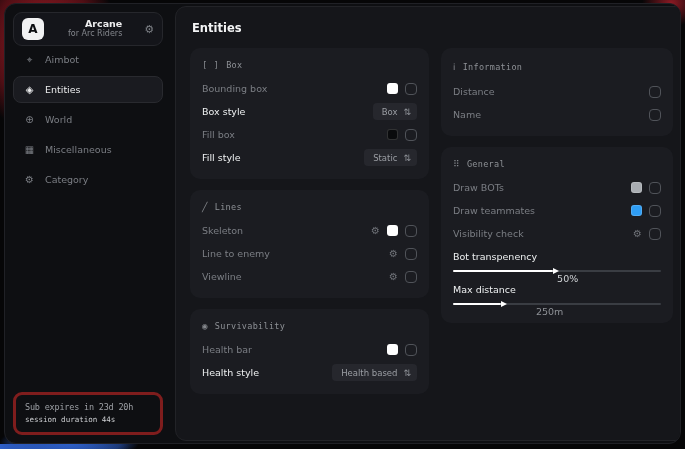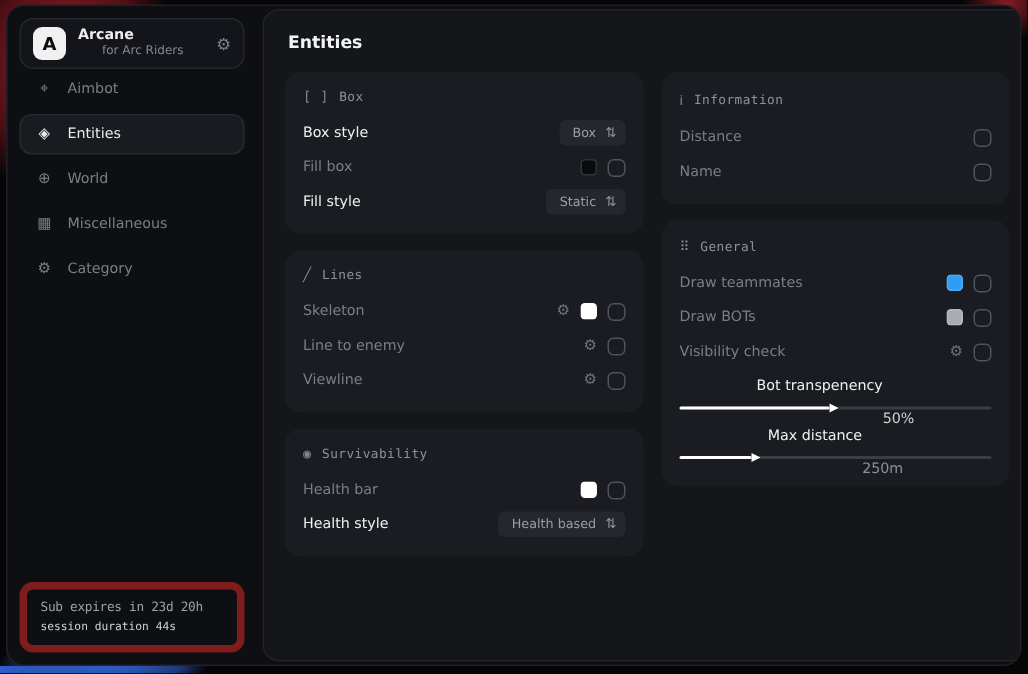--- a/index.html
+++ b/index.html
@@ -17,30 +17,30 @@
 
   .window { position:absolute; left:4px; top:3px; right:4px; bottom:5px; background:#0e0f12;
             border:1px solid #202126; border-radius:12px; display:flex; overflow:hidden; }
 
   
   .sidebar { width:166px; flex:none; position:relative; padding:8px; box-sizing:border-box; }
   .brand { height:32px; border:1px solid #26272c; background:#14151a; border-radius:9px;
            display:flex; align-items:center; gap:8px; padding:0 8px; }
   .logo { width:22px; height:22px; background:#f1f1f2; border-radius:6px; color:#0c0d10;
           font-weight:bold; font-size:12px; display:flex; align-items:center; justify-content:center; flex:none; }
-  .brand-text { line-height:1.1; }
+  .brand-text { line-height:1.1;text-align:right; }
   .brand-title { font-size:9.5px; font-weight:bold; color:#ededee; }
   .brand-sub { font-size:8px; color:#84878d; margin-top:1px;padding-left:16px; }
   .brand-gear { margin-left:auto; color:#7d8086; font-size:11px; }
   .cat { margin:16px 0 7px 9px; font-size:7.5px; color:#63666c; }
   .nav-item { height:25px; display:flex; align-items:center; gap:9px; padding:0 9px;
               border-radius:8px; color:#7b7e84; font-size:9.5px; border:1px solid transparent; margin-bottom:3px; }
   .nav-item .nav-icon { font-size:10px; width:13px; text-align:center; }
   .nav-item.selected { background:#1a1b20; border-color:#292a2f; color:#ebeced; }
-  .sub-box { position:absolute; left:8px; right:8px; bottom:8px; border:5px solid #7f1d1d;
+  .sub-box { position:absolute; left:8px; right:8px; bottom:8px; border:3px solid #7f1d1d;
              border-radius:9px; padding:7px 9px 8px; box-sizing:border-box;
              font-family:"DejaVu Sans Mono","Liberation Mono",monospace; }
   .sub-line1 { font-size:8.5px; color:#9da0a5; letter-spacing:-0.2px; }
   .sub-line2 { font-size:7.5px; color:#cfd1d4; font-weight:normal; margin-top:3px; }
 
   
   .main { flex:1; margin:2px 2px 2px 4px; border:1px solid #222327; border-radius:11px;
           background:#15161a; padding:12px 12px 12px 14px; box-sizing:border-box; }
   .main-title { font-size:11.5px; font-weight:bold; color:#f3f4f5; margin:2px 0 13px 2px; }
   .cols { display:flex; gap:12px; align-items:flex-start; }
@@ -56,21 +56,21 @@
   .row { height:23px; display:flex; align-items:center; justify-content:space-between; }
   .row-label { font-size:9.5px; color:#7b7e84; }
   .row-label.bright { color:#eef0f1; font-weight:normal; }
   .controls { display:flex; align-items:center; gap:7px; }
   .gear-mini { color:#6f7278; font-size:10px; }
   .swatch { width:11px; height:11px; border-radius:3px; border:1px solid rgba(255,255,255,.16); box-sizing:border-box; }
   .checkbox { width:12px; height:12px; border:1.5px solid #505359; border-radius:4px; box-sizing:border-box; }
   .select { height:17px; background:#26272d; border-radius:4px; display:flex; align-items:center;
             gap:6px; padding:0 6px 0 9px; font-size:8.5px; color:#9b9ea4; }
   .sel-icon { font-size:9px; color:#8e9197; }
-  .slider-head { height:19px; display:flex; justify-content:center; align-items:center; margin-top:2px; }
+  .slider-head { height:19px; display:flex; justify-content:flex-start; align-items:center; margin-top:2px;gap:20px; }
   .slider-value { font-size:9.5px; color:#cfd2d5;margin-top:44px; }
   .slider-value.dim { color:#8e9196; }
   .track { height:2px; background:#3a3d43; border-radius:2px; margin:4px 0 8px; position:relative; }
   .fill { position:absolute; left:0; top:0; height:2px; background:#fff; border-radius:2px; }
   .fill::after { content:''; position:absolute; right:-6px; top:50%; transform:translateY(-50%);
                  width:0; height:0; border-left:6px solid #fff;
                  border-top:3.5px solid transparent; border-bottom:3.5px solid transparent; }
 </style>
 </head>
 <body>
@@ -129,20 +129,27 @@
       <div class="cols">
 
         <div class="col col-left">
 
           <section class="card">
             <div class="card-h">
               <span class="ch-icon">[ ]</span>
               <span>Box</span>
             </div>
             <div class="row">
+              <span class="row-label">Bounding box</span>
+              <span class="controls">
+                <span class="swatch" style="background: rgb(255, 255, 255);"></span>
+                <span class="checkbox"></span>
+              </span>
+            </div>
+            <div class="row">
               <span class="row-label bright">Box style</span>
               <span class="select">
                 <span>Box</span>
                 <span class="sel-icon">⇅</span>
               </span>
             </div>
             <div class="row">
               <span class="row-label">Fill box</span>
               <span class="controls">
                 <span class="swatch" style="background: rgb(10, 11, 13);"></span>
@@ -229,30 +236,30 @@
               </span>
             </div>
           </section>
 
           <section class="card">
             <div class="card-h">
               <span class="ch-icon">⠿</span>
               <span>General</span>
             </div>
             <div class="row">
+              <span class="row-label">Draw BOTs</span>
+              <span class="controls">
+                <span class="swatch" style="background: rgb(169, 173, 178);"></span>
+                <span class="checkbox"></span>
+              </span>
+            </div>
+            <div class="row">
               <span class="row-label">Draw teammates</span>
               <span class="controls">
                 <span class="swatch" style="background: rgb(47, 157, 244);"></span>
-                <span class="checkbox"></span>
-              </span>
-            </div>
-            <div class="row">
-              <span class="row-label">Draw BOTs</span>
-              <span class="controls">
-                <span class="swatch" style="background: rgb(169, 173, 178);"></span>
                 <span class="checkbox"></span>
               </span>
             </div>
             <div class="row">
               <span class="row-label">Visibility check</span>
               <span class="controls">
                 <span class="gear-mini">⚙</span>
                 <span class="checkbox"></span>
               </span>
             </div>

